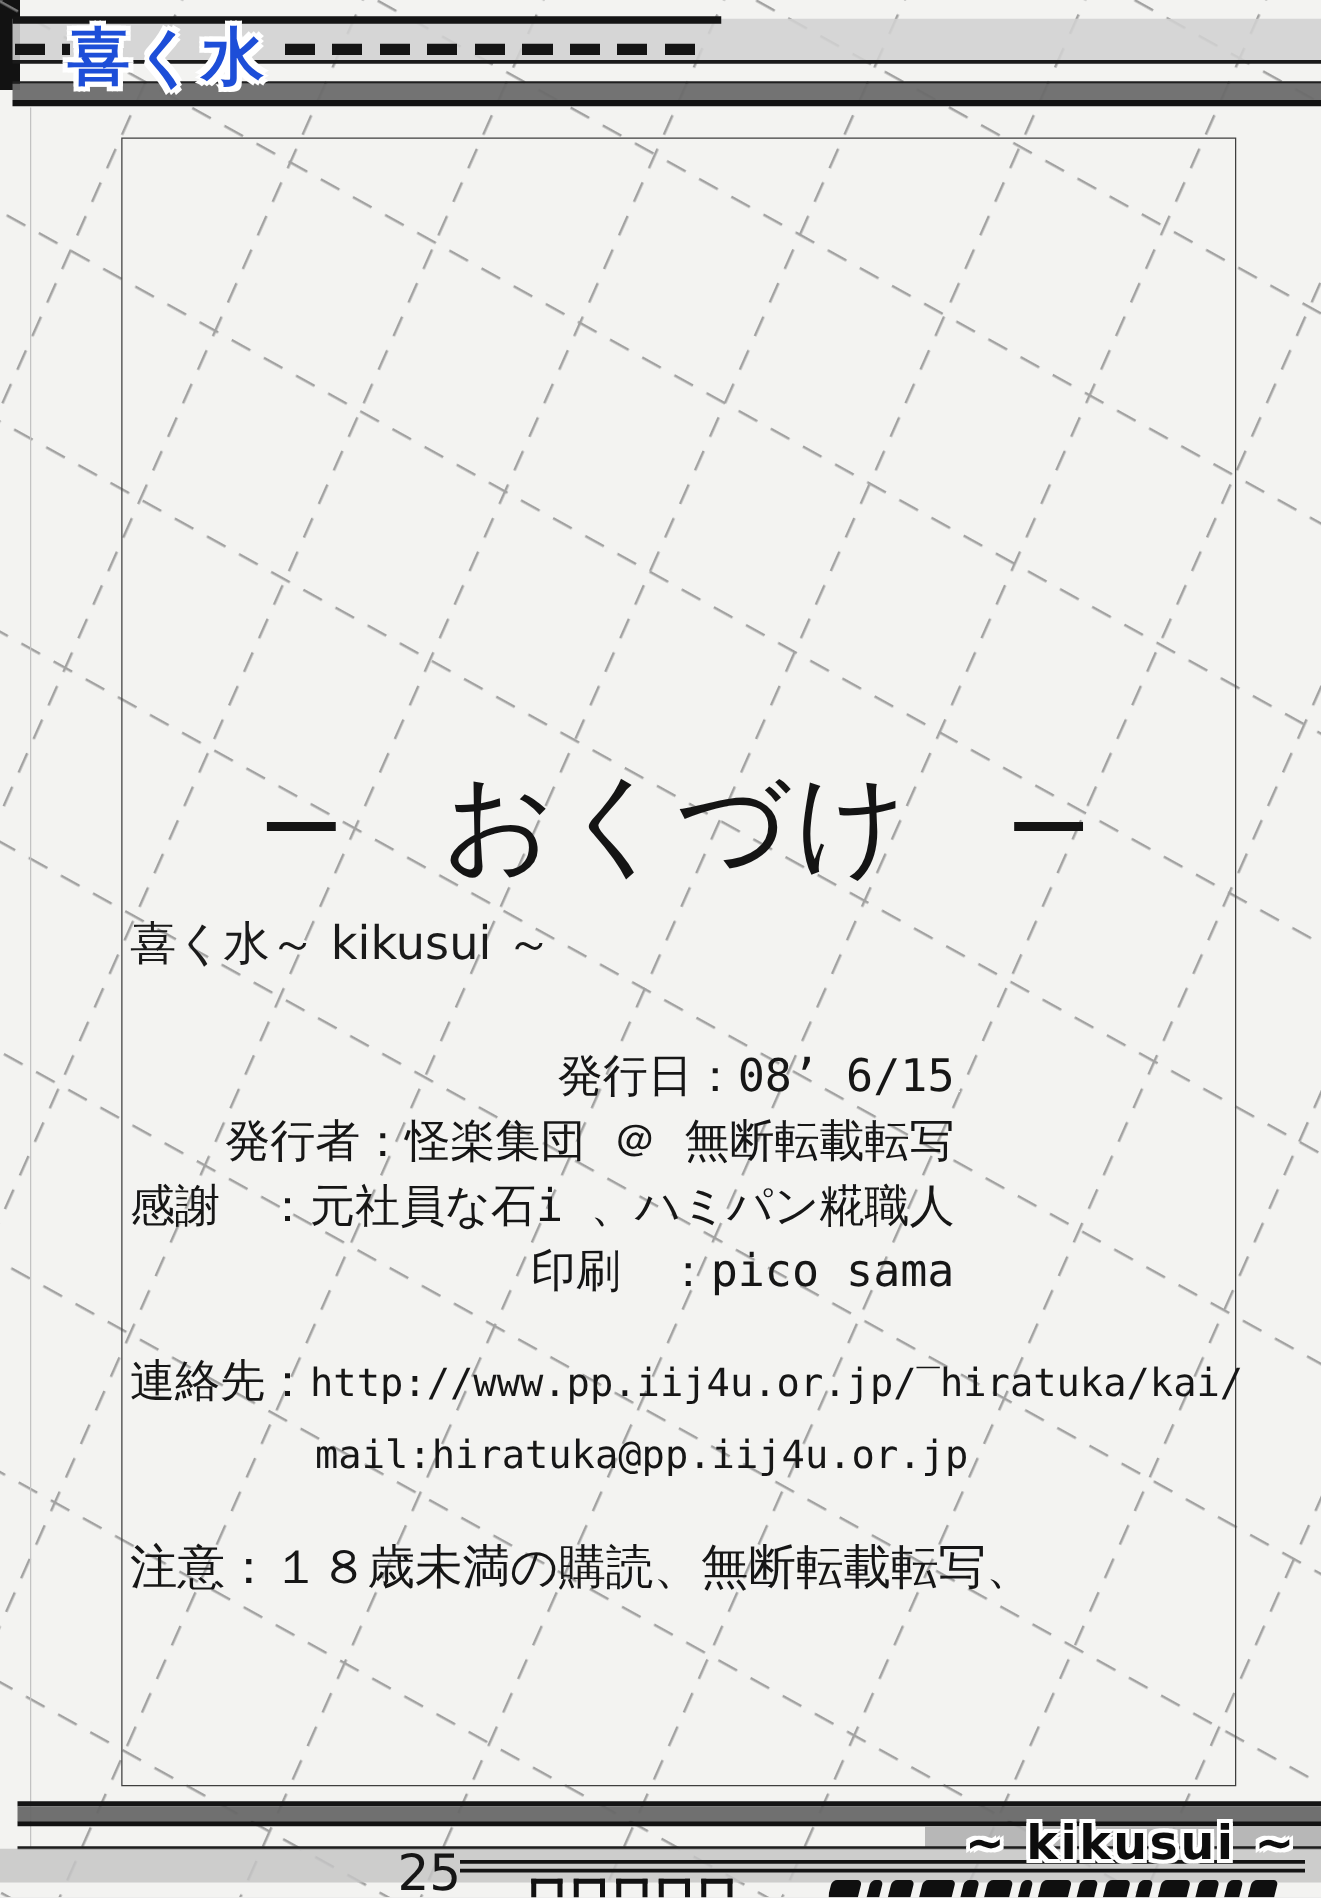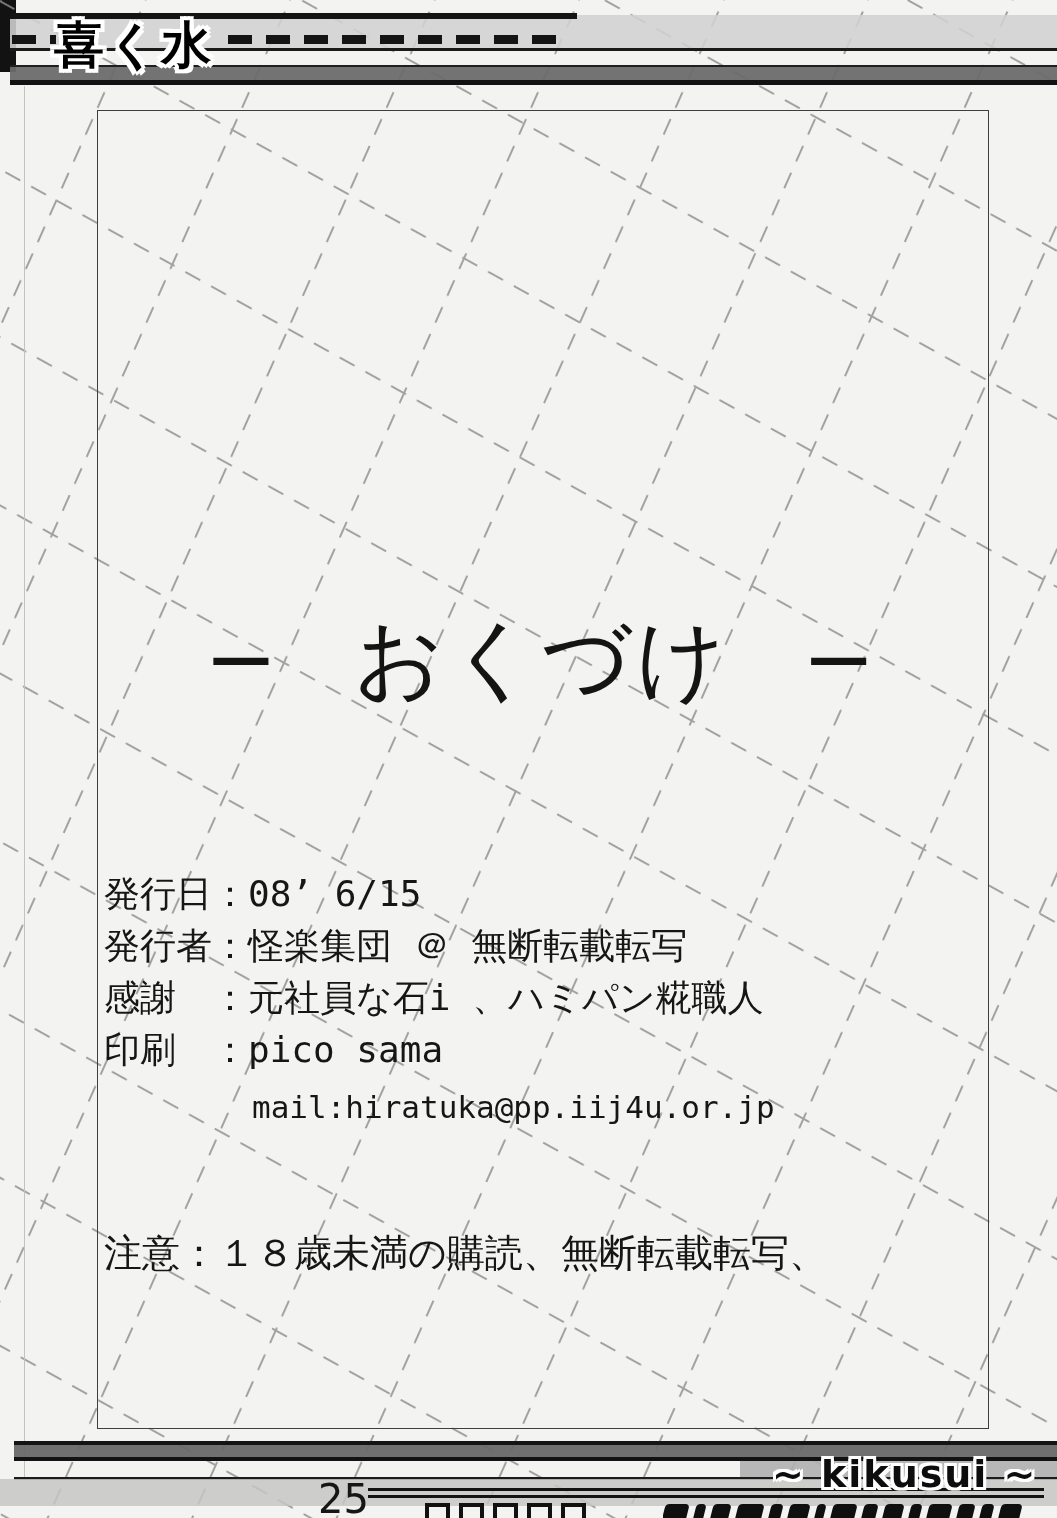--- a/index.html
+++ b/index.html
@@ -19,41 +19,41 @@
   .hdr-thin2{left:10px;width:1047px;top:65px;height:2px;background:#1f1f1f;}
   .hdr-dark{left:10px;width:1047px;top:67px;height:13px;background:rgba(108,108,108,.95);}
   .hdr-black{left:10px;width:1047px;top:80px;height:5px;background:#121212;}
   .hdr-leftbar{left:10px;width:16px;top:13px;height:72px;background:#121212;z-index:3;}
   .hdr-dash{position:absolute;top:35px;height:9px;z-index:3;
     background:repeating-linear-gradient(90deg,#141414 0 24px,transparent 24px 38px);}
   .hdr-dash.seg1{left:12px;width:44px;}
   .hdr-dash.seg2{left:228px;width:340px;}
   .page-title{
     position:absolute;left:54px;top:12px;z-index:4;
-    font-size:50px;font-weight:bold;letter-spacing:3px;color:#000000;
+    font-size:50px;font-weight:bold;letter-spacing:3px;color:#1d4ed8;
     text-shadow:-4px -4px 0 #fff,4px -4px 0 #fff,-4px 4px 0 #fff,4px 4px 0 #fff,
                 -4px 0 0 #fff,4px 0 0 #fff,0 -4px 0 #fff,0 4px 0 #fff;
   }
   .edge-line{position:absolute;left:24px;top:86px;width:1px;height:1392px;background:#c2c2c2;z-index:1;}
   
   .colophon-box{
     position:absolute;left:97px;top:110px;width:890px;height:1317px;
     border:1.5px solid #3e3e3e;z-index:2;background:transparent;
   }
   .heading{
     position:absolute;left:72px;top:600px;width:940px;z-index:3;
     font-size:88px;font-weight:normal;text-align:center;
     letter-spacing:4px;word-spacing:40px;color:#141414;white-space:nowrap;
   }
   .subtitle{
     position:absolute;left:104px;top:730px;z-index:3;
     font-size:37px;color:#1a1a1a;white-space:nowrap;
   }
   .body-text{font-family:"DejaVu Sans Mono","DejaVu Sans",sans-serif;}
-  .info-block{position:absolute;left:104px;top:868px;z-index:3;font-size:36px;line-height:52px;white-space:nowrap;}
+  .info-block{position:absolute;left:104px;top:836px;z-index:3;font-size:36px;line-height:52px;white-space:nowrap;text-align:right;}
   .contact-block{position:absolute;left:104px;top:1078px;z-index:3;font-size:36px;line-height:56px;white-space:nowrap;}
   .contact-url,.contact-mail{font-size:31px;}
   .contact-mail-line{padding-left:148px;}
   .notice-block{position:absolute;left:104px;top:1228px;z-index:3;font-size:38px;line-height:50px;white-space:nowrap;text-align:center;}
   
   .ftr-line1{left:14px;width:1043px;top:1441px;height:4px;background:#141414;}
   .ftr-dark{left:14px;width:1043px;top:1445px;height:12px;background:rgba(104,104,104,.95);}
   .ftr-line2{left:14px;width:1043px;top:1457px;height:4px;background:#121212;}
   .ftr-logo-bg{left:740px;width:317px;top:1461px;height:17px;background:rgba(176,176,176,.9);}
   .ftr-thin{left:14px;width:1043px;top:1477px;height:2.5px;background:#1c1c1c;}
@@ -101,29 +101,31 @@
   <div class="band hdr-thin1"></div>
   <div class="band hdr-thin2"></div>
   <div class="band hdr-dark"></div>
   <div class="band hdr-black"></div>
   <div class="hdr-leftbar"></div>
   <div class="page-title">喜く水</div>
 
   <div class="colophon-box"></div>
 
   <div class="heading">− おくづけ −</div>
+  <div class="subtitle">喜く水～ kikusui ～</div>
 
   <div class="info-block body-text">
     <div>発行日：08’ 6/15</div>
     <div>発行者：怪楽集団 ＠ 無断転載転写</div>
     <div>感謝　：元社員な石i 、ハミパン糀職人</div>
     <div>印刷　：pico sama</div>
   </div>
 
   <div class="contact-block body-text">
+    <div><span>連絡先：</span><span class="contact-url">http://www.pp.iij4u.or.jp/‾hiratuka/kai/</span></div>
     <div class="contact-mail-line"><span class="contact-mail">mail:hiratuka@pp.iij4u.or.jp</span></div>
   </div>
 
   <div class="notice-block body-text">
     <div>注意：１８歳未満の購読、無断転載転写、</div>
   </div>
 
   <div class="band ftr-line1"></div>
   <div class="band ftr-dark"></div>
   <div class="band ftr-line2"></div>

